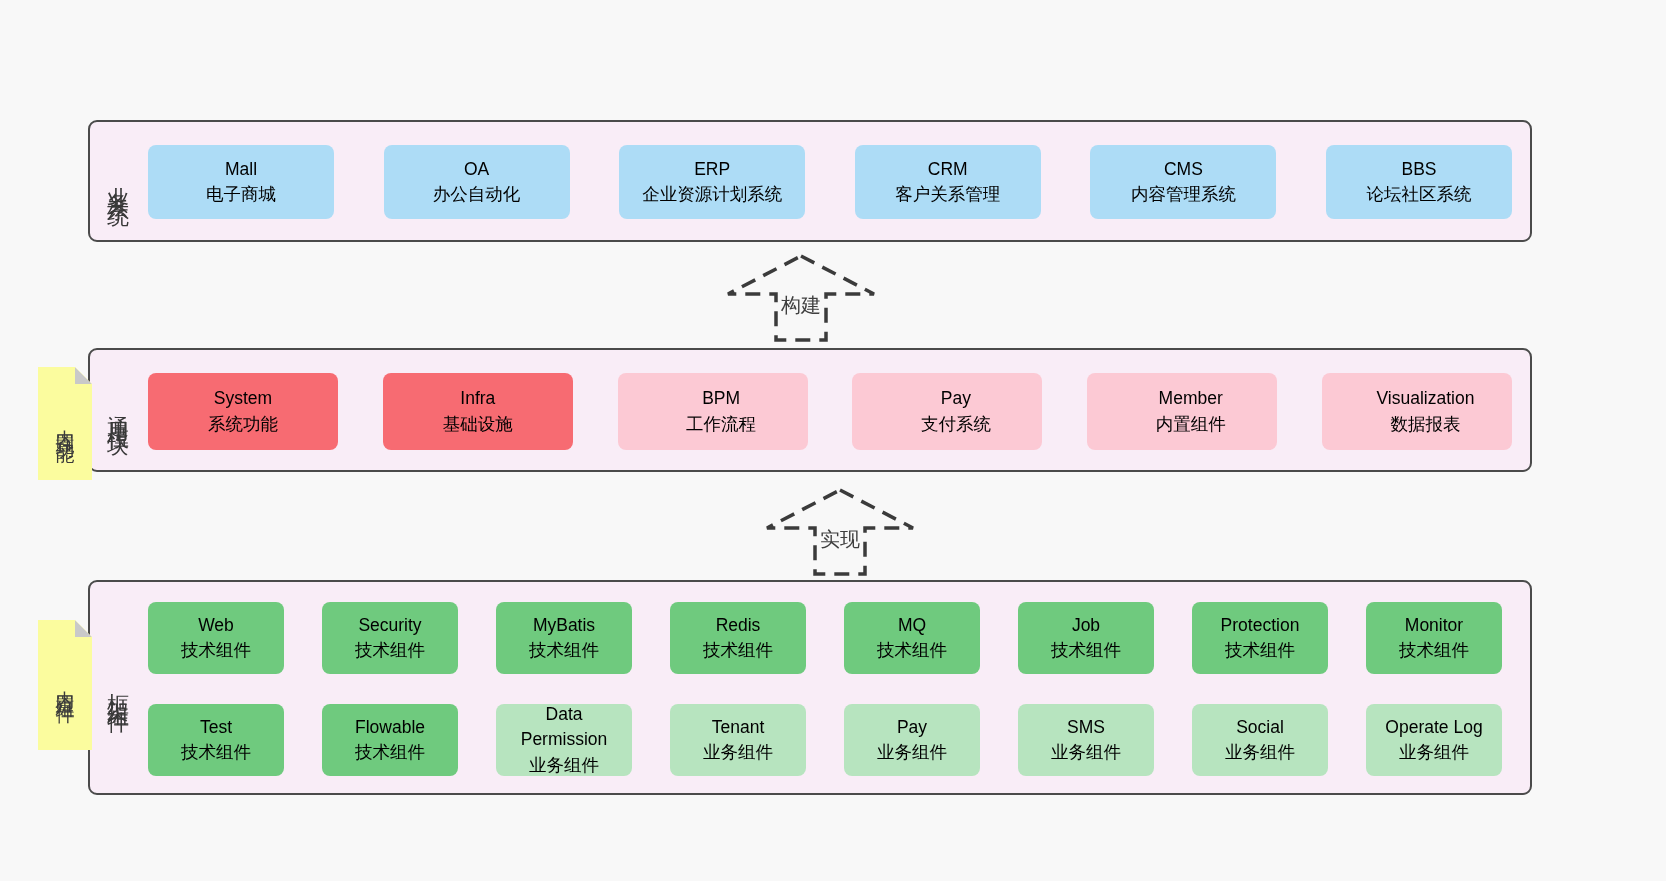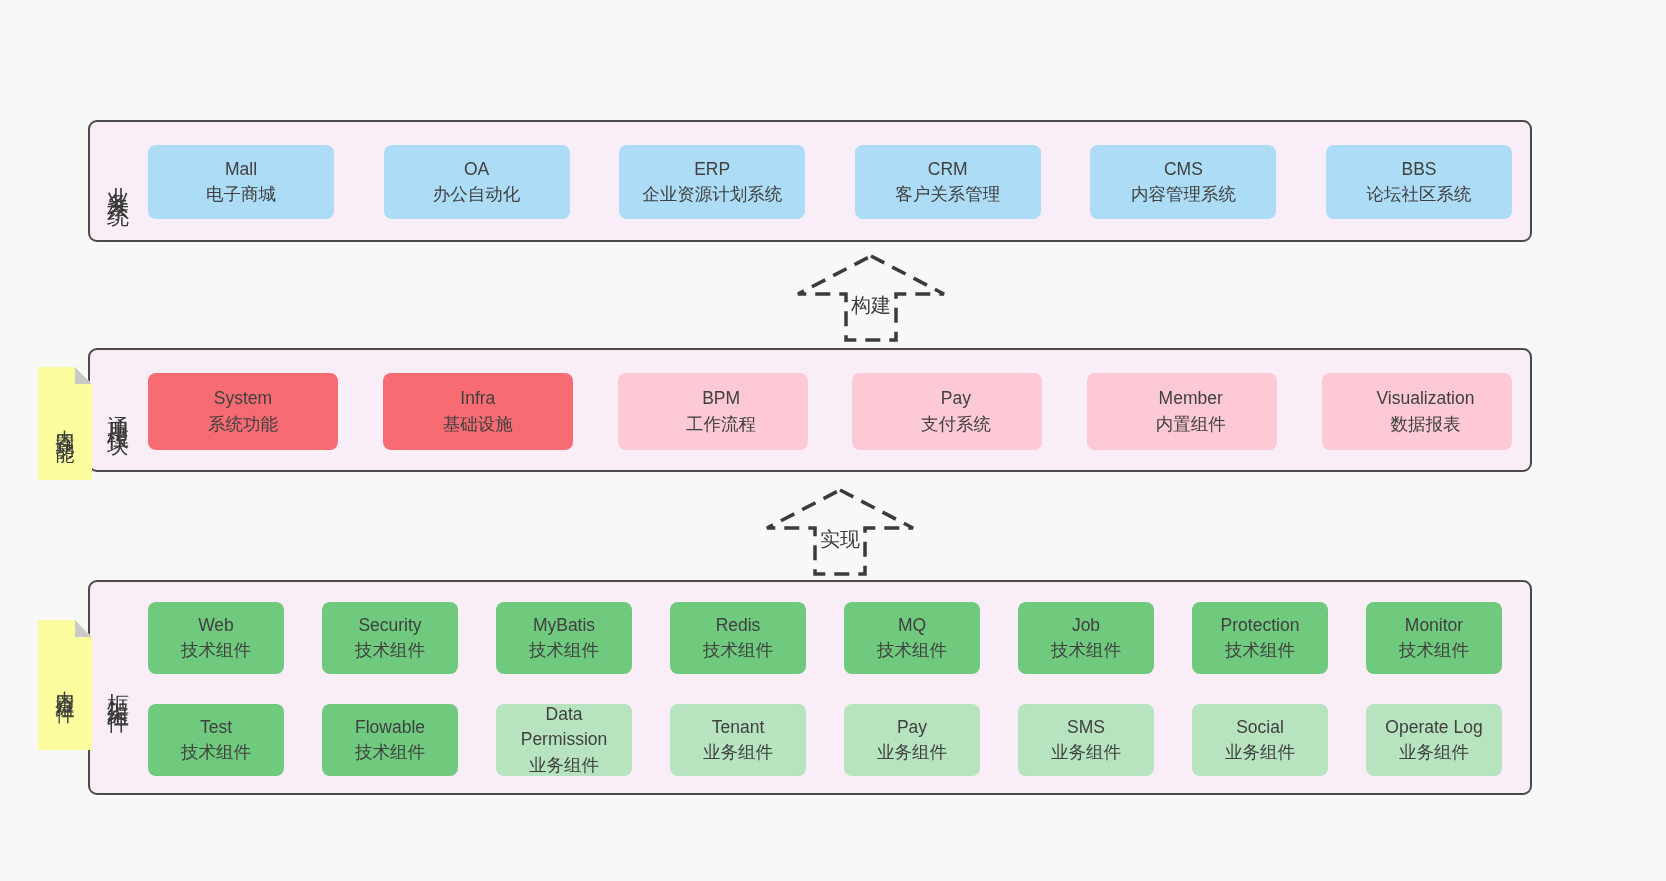--- a/index.html
+++ b/index.html
@@ -24,21 +24,21 @@
   .row { position:absolute; left:58px; right:18px; display:flex; justify-content:space-between; }
   #layer-business .row { top:23px; }
   #layer-modules  .row { top:23px; }
   .frame-row1 { top:20px;  right:28px; }
   .frame-row2 { top:122px; right:28px; }
 
   .box {
     border-radius:8px; display:flex; flex-direction:column;
     align-items:center; justify-content:center; text-align:center;
     font-size:17.5px; line-height:1.45; padding:2px 8px; box-sizing:border-box;
-    color:#404040;
+    color:#000000;
   }
   .box-md { width:186px; height:74px; }
   .box-lg { width:190px; height:77px; }
   .box-sm { width:136px; height:72px; }
 
   .blue   { background:#addcf6; }
   .red    { background:#f76b72; }
   .pink   { background:#fcc9d4;padding-left:25px; }
   .green  { background:#6fca7e; }
   .lgreen { background:#b7e4bf; }
@@ -53,21 +53,21 @@
   .tag-fold {
     position:absolute; top:0; right:0; width:17px; height:17px; background:#c9c9c9;
     clip-path: polygon(0 0, 100% 100%, 0 100%);
   }
   .tag-text {
     writing-mode:vertical-rl; text-orientation:upright;
     font-size:19px; letter-spacing:5px; color:#3a3a3a; white-space:nowrap;
   }
 
   .arrow { position:absolute; width:150px; height:92px; }
-  #arrow-build     { left:796px; top:252px; }
+  #arrow-build     { left:726px; top:252px; }
   #arrow-implement { left:765px; top:486px;text-align:center; }
 </style>
 </head>
 <body>
 
 <div class="stage">
 
   <section class="layer" id="layer-business">
     <span class="layer-label">业务系统</span>
     <div class="row">

